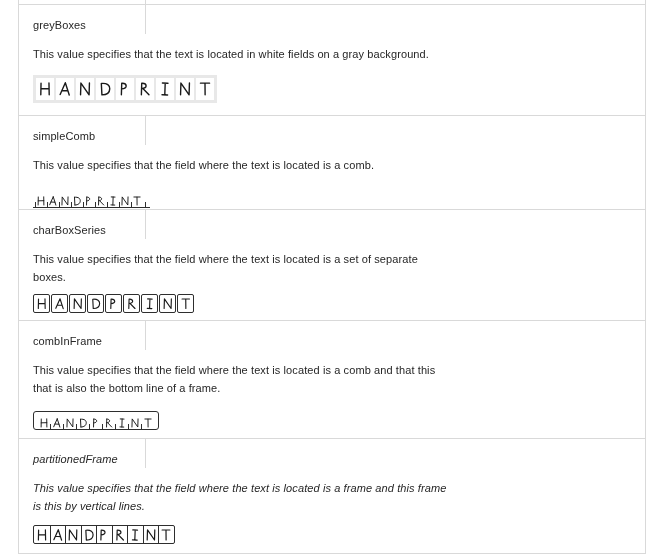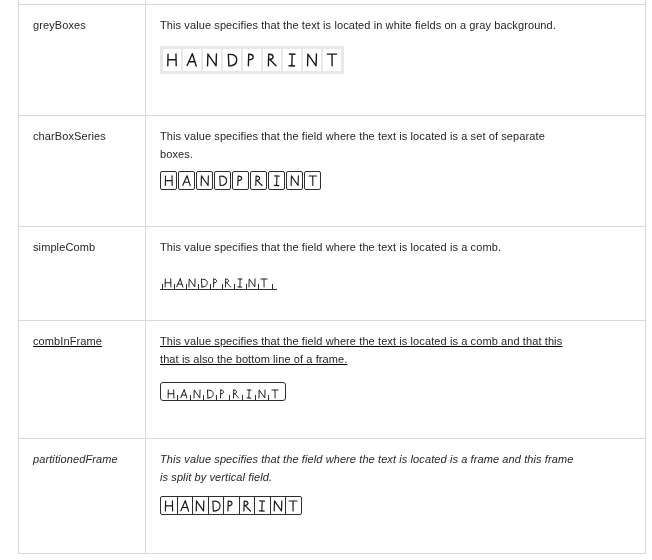--- a/index.html
+++ b/index.html
@@ -4,23 +4,23 @@
 <style>
   * { margin:0; padding:0; box-sizing:border-box; }
   html,body { width:652px; height:560px; background:#ffffff; overflow:hidden;
               font-family:"Liberation Sans", sans-serif; }
 
   .doc-table { position:absolute; left:18px; top:0; width:628px;
                border-left:1px solid #d9d9d9; border-right:1px solid #d9d9d9;
                border-bottom:1px solid #d9d9d9; }
   .row-stub { height:4px; display:flex; }
   .row-stub .stub-left { width:127px; border-right:1px solid #d9d9d9; }
-  .row { display:flex; border-top:1px solid #d9d9d9; }
+  .row { display:flex; border-top:1px solid #d9d9d9;flex-direction:column; }
   .r1 { height:111px; } .r2 { height:111px; } .r3 { height:94px; }
-  .r4 { height:118px;text-decoration:underline; } .r5 { height:115px;font-style:italic; }
+  .r4 { height:118px; } .r5 { height:115px;font-style:italic; }
 
   .cell-name { width:127px; border-right:1px solid #d9d9d9;
                padding:11px 8px 0 14px; font-size:11px; line-height:18px;
                color:#262626; letter-spacing:0.1px; }
   .cell-desc { flex:1; padding:11px 20px 0 14px; }
   .desc-line { font-size:11px; line-height:18px; color:#262626;
                letter-spacing:0.1px; white-space:nowrap; }
 
   
   .ex { display:inline-flex; }
@@ -156,20 +156,76 @@
           </span>
           <span class="cell">
             <svg class="glyph" viewBox="0 0 10 12">
               <use href="#glyph-T"></use>
             </svg>
           </span>
         </div>
     </div>
   </div>
 
+  <div class="row r3">
+    <div class="cell-name">
+      <span>simpleComb</span>
+    </div>
+    <div class="cell-desc">
+      <div class="desc-line">This value specifies that the field where the text is located is a comb.</div>
+      <div class="ex ex-simpleComb">
+          <span class="cell">
+            <svg class="glyph" viewBox="0 0 10 12">
+              <use href="#glyph-H"></use>
+            </svg>
+          </span>
+          <span class="cell">
+            <svg class="glyph" viewBox="0 0 10 12">
+              <use href="#glyph-A"></use>
+            </svg>
+          </span>
+          <span class="cell">
+            <svg class="glyph" viewBox="0 0 10 12">
+              <use href="#glyph-N"></use>
+            </svg>
+          </span>
+          <span class="cell">
+            <svg class="glyph" viewBox="0 0 10 12">
+              <use href="#glyph-D"></use>
+            </svg>
+          </span>
+          <span class="cell">
+            <svg class="glyph" viewBox="0 0 10 12">
+              <use href="#glyph-P"></use>
+            </svg>
+          </span>
+          <span class="cell">
+            <svg class="glyph" viewBox="0 0 10 12">
+              <use href="#glyph-R"></use>
+            </svg>
+          </span>
+          <span class="cell">
+            <svg class="glyph" viewBox="0 0 10 12">
+              <use href="#glyph-I"></use>
+            </svg>
+          </span>
+          <span class="cell">
+            <svg class="glyph" viewBox="0 0 10 12">
+              <use href="#glyph-N"></use>
+            </svg>
+          </span>
+          <span class="cell">
+            <svg class="glyph" viewBox="0 0 10 12">
+              <use href="#glyph-T"></use>
+            </svg>
+          </span>
+        </div>
+    </div>
+  </div>
+
   <div class="row r2">
     <div class="cell-name">
       <span>charBoxSeries</span>
     </div>
     <div class="cell-desc">
       <div class="desc-line">This value specifies that the field where the text is located is a set of separate</div>
       <div class="desc-line">boxes.</div>
       <div class="ex ex-charBoxSeries">
           <span class="cell">
             <svg class="glyph" viewBox="0 0 10 12">
@@ -213,76 +269,20 @@
           </span>
           <span class="cell">
             <svg class="glyph" viewBox="0 0 10 12">
               <use href="#glyph-T"></use>
             </svg>
           </span>
         </div>
     </div>
   </div>
 
-  <div class="row r3">
-    <div class="cell-name">
-      <span>simpleComb</span>
-    </div>
-    <div class="cell-desc">
-      <div class="desc-line">This value specifies that the field where the text is located is a comb.</div>
-      <div class="ex ex-simpleComb">
-          <span class="cell">
-            <svg class="glyph" viewBox="0 0 10 12">
-              <use href="#glyph-H"></use>
-            </svg>
-          </span>
-          <span class="cell">
-            <svg class="glyph" viewBox="0 0 10 12">
-              <use href="#glyph-A"></use>
-            </svg>
-          </span>
-          <span class="cell">
-            <svg class="glyph" viewBox="0 0 10 12">
-              <use href="#glyph-N"></use>
-            </svg>
-          </span>
-          <span class="cell">
-            <svg class="glyph" viewBox="0 0 10 12">
-              <use href="#glyph-D"></use>
-            </svg>
-          </span>
-          <span class="cell">
-            <svg class="glyph" viewBox="0 0 10 12">
-              <use href="#glyph-P"></use>
-            </svg>
-          </span>
-          <span class="cell">
-            <svg class="glyph" viewBox="0 0 10 12">
-              <use href="#glyph-R"></use>
-            </svg>
-          </span>
-          <span class="cell">
-            <svg class="glyph" viewBox="0 0 10 12">
-              <use href="#glyph-I"></use>
-            </svg>
-          </span>
-          <span class="cell">
-            <svg class="glyph" viewBox="0 0 10 12">
-              <use href="#glyph-N"></use>
-            </svg>
-          </span>
-          <span class="cell">
-            <svg class="glyph" viewBox="0 0 10 12">
-              <use href="#glyph-T"></use>
-            </svg>
-          </span>
-        </div>
-    </div>
-  </div>
-
   <div class="row r4">
     <div class="cell-name">
       <span>combInFrame</span>
     </div>
     <div class="cell-desc">
       <div class="desc-line">This value specifies that the field where the text is located is a comb and that this</div>
       <div class="desc-line">that is also the bottom line of a frame.</div>
       <div class="ex ex-combInFrame">
           <span class="cell">
             <svg class="glyph" viewBox="0 0 10 12">
@@ -332,21 +332,21 @@
         </div>
     </div>
   </div>
 
   <div class="row r5">
     <div class="cell-name">
       <span>partitionedFrame</span>
     </div>
     <div class="cell-desc">
       <div class="desc-line">This value specifies that the field where the text is located is a frame and this frame</div>
-      <div class="desc-line">is split by vertical field.</div>
+      <div class="desc-line">is this by vertical lines.</div>
       <div class="ex ex-partitionedFrame">
           <span class="cell">
             <svg class="glyph" viewBox="0 0 10 12">
               <use href="#glyph-H"></use>
             </svg>
           </span>
           <span class="cell">
             <svg class="glyph" viewBox="0 0 10 12">
               <use href="#glyph-A"></use>
             </svg>

